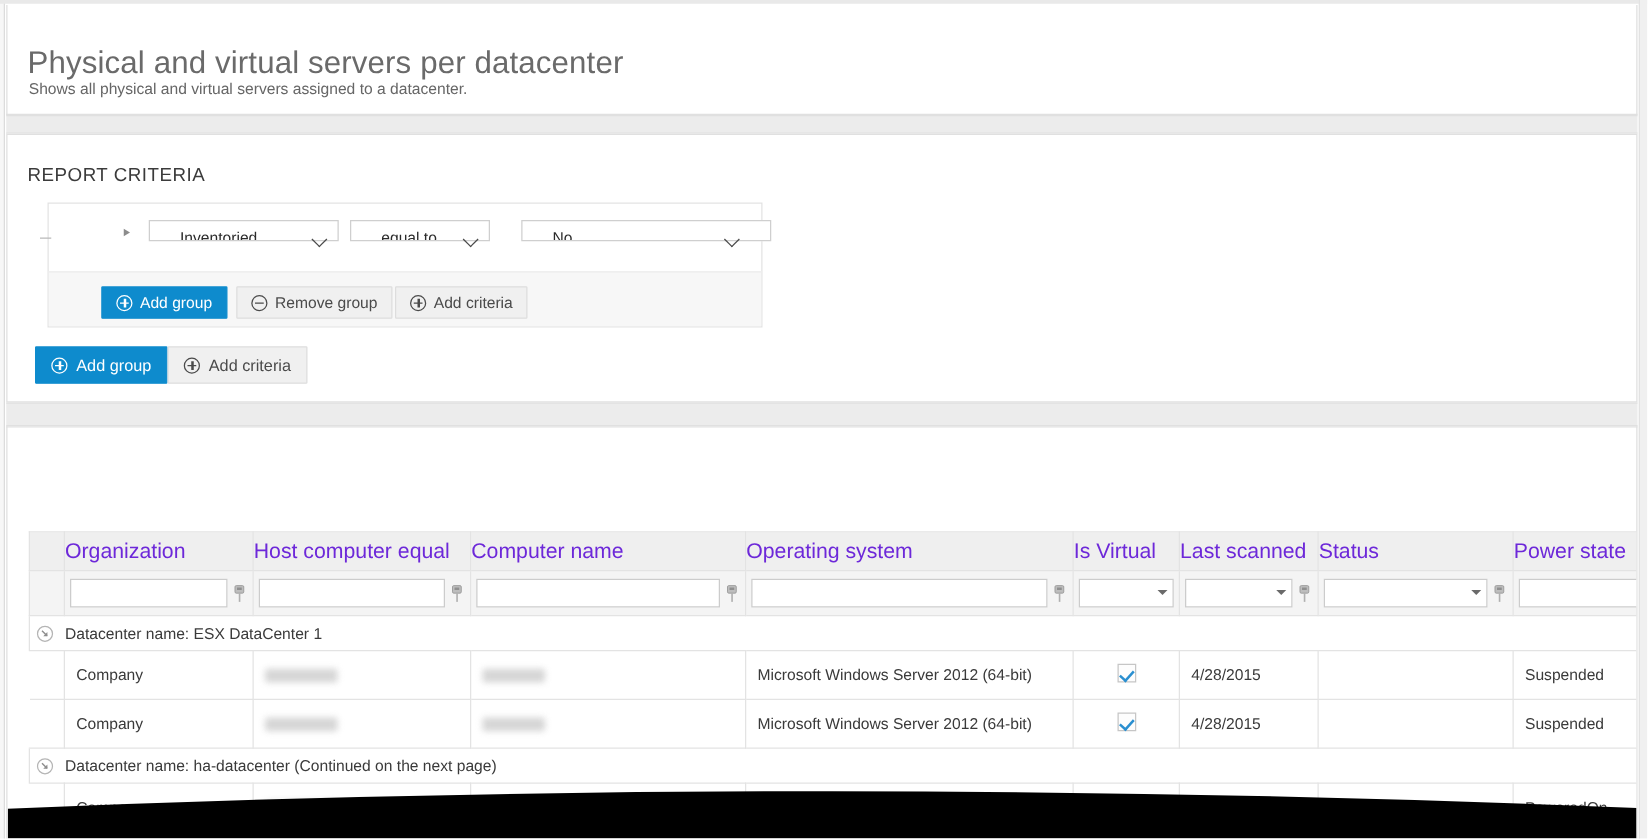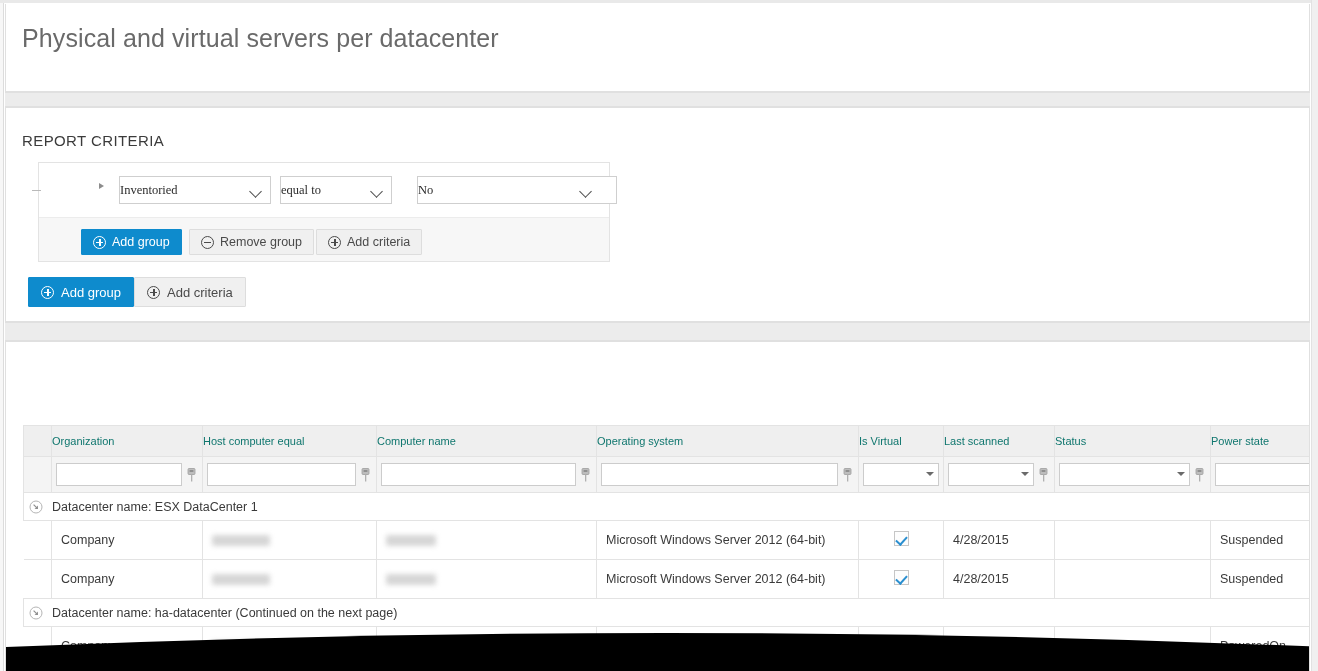--- a/index.html
+++ b/index.html
@@ -19,21 +19,21 @@
   .edge-left  { position:absolute; left:0;  top:0; width:4px;  height:671px; background:#f7f7f7; border-right:1px solid #dcdcdc; }
   .edge-top   { position:absolute; left:0;  top:0; width:1318px; height:3px; background:#e9e9e9; }
   .edge-right { position:absolute; right:0; top:0; width:7px;  height:671px; background:#f0f0f0; border-left:1px solid #e2e2e2; }
 
   .panel { position:absolute; left:5px; right:8px; background:#ffffff; border:1px solid #e0e0e0; }
   .gap   { position:absolute; left:5px; right:8px; background:#ececec; border-top:1px solid #e0e0e0; border-bottom:1px solid #e0e0e0;}
 
   
   #hdr { top:4px; height:88px; border-top:none; }
   .rpt-title {
-    position:absolute; left:16px; top:20px;
+    position:absolute; left:16px; top:32px;
     font-size:25px; font-weight:400; color:#6a6a6a;
     letter-spacing:0.1px;
   }
   .rpt-sub {
     position:absolute; left:17px; top:60px;
     font-size:12.5px; color:#666;
   }
 
   #gap1 { top:92px; height:15px; }
 
@@ -52,24 +52,24 @@
   .crit-row { position:relative; height:54px; }
   .drag-dash {
     position:absolute; left:-7px; top:27px; width:9px; height:1px; background:#b9b9b9;
   }
   .tri {
     position:absolute; left:60px; top:20px;
     width:0;height:0; border-left:5px solid #8c8c8c;
     border-top:3.5px solid transparent; border-bottom:3.5px solid transparent;
   }
   .sel {
-    position:absolute; top:13px; height:28px;
+    position:absolute; top:13px; height:17px;
     border:1px solid #cfcfcf; background:#fff;
-    font-family:Liberation Serif, serif; font-size:12.5px; color:#2b2b2b;
-    padding:0 22px 0 0; line-height:26px;
+    font-family:Liberation Sans, sans-serif; font-size:12.5px; color:#2b2b2b;
+    padding:0 22px 0 24px; line-height:26px;
     appearance:none; -webkit-appearance:none;
     cursor:pointer;
   }
   .chev {
     position:absolute; pointer-events:none; top:24px;
     width:9px; height:9px;
     border-right:1.7px solid #4a4a4a; border-bottom:1.7px solid #4a4a4a;
     transform:rotate(45deg);
   }
   #selA { left:80px;  width:152px; }
@@ -129,21 +129,21 @@
     position:absolute; right:24px; top:0; color:#9a9a9a; font-size:14px;
   }
 
   .gtable { position:absolute; left:17px; top:83px; width:1400px; }
   .gtable table { border-collapse:collapse; table-layout:fixed; width:1400px; }
   .gtable th, .gtable td {
     border:1px solid #e3e3e3; padding:0; margin:0;
     font-weight:400; text-align:left; vertical-align:middle;
   }
   thead th {
-    background:#efefef; height:31px; font-size:11px; color:#0f766e;
+    background:#efefef; height:31px; font-size:17px; color:#6d28d9;
     padding-left:9px; border-top:1px solid #dedede; border-bottom:1px solid #dedede;
     cursor:pointer;
   }
   th.c-handle, td.c-handle { width:28px; padding:0; background:#efefef; border-left:1px solid #e3e3e3;}
   tr.filterrow td { background:#f4f4f4; height:36px; padding:0 4px; }
   .fwrap { display:flex; align-items:center; gap:3px; }
   .finput {
     flex:1 1 auto; height:23px; border:1px solid #cccccc; background:#fff;
     font-family:"Liberation Sans", sans-serif; font-size:12px; padding:0 4px; min-width:10px;
   }
@@ -194,20 +194,21 @@
 <body>
 
 <div id="page">
 
   <div class="edge-left"></div>
   <div class="edge-top"></div>
   <div class="edge-right"></div>
 
   <div class="panel" id="hdr">
     <div class="rpt-title">Physical and virtual servers per datacenter</div>
+    <div class="rpt-sub">Shows all physical and virtual servers assigned to a datacenter.</div>
   </div>
 
   <div class="gap" id="gap1"></div>
 
   <div class="panel" id="crit">
     <div class="sec-label">REPORT CRITERIA</div>
 
     <div class="grpbox">
       <div class="crit-row">
         <div class="drag-dash"></div>

